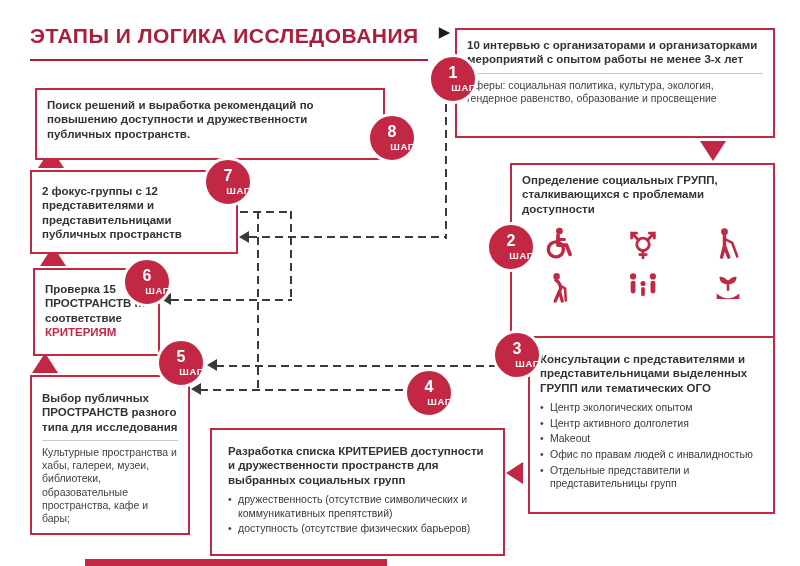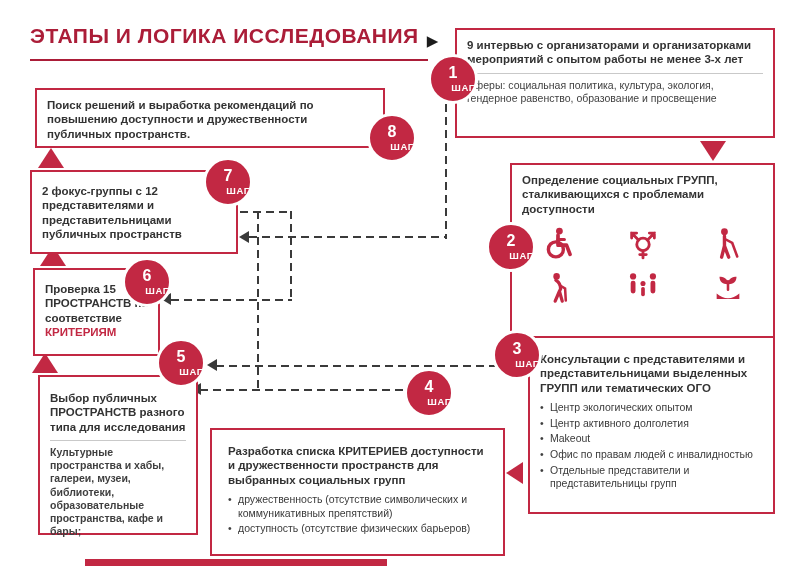--- a/index.html
+++ b/index.html
@@ -1,21 +1,21 @@
 <!DOCTYPE html>
 <html style="--accent: #c22843; --title: #ab1d38; --text: #3a3a3a;"><head>
 <meta charset="utf-8">
 <style>
   * { margin:0; padding:0; box-sizing:border-box; }
   html,body { background:#ffffff; }
   body { font-family:"Liberation Sans", sans-serif; color:var(--text); }
   .canvas { position:relative; width:800px; height:566px; background:#ffffff; overflow:hidden; }
 
   
-  .title-row { position:absolute; left:30px; top:24px; display:flex; align-items:flex-end; gap:8px; }
+  .title-row { position:absolute; left:30px; top:24px; display:flex; align-items:flex-start; gap:20px; }
   .title-row h1 { font-size:21px; font-weight:bold; letter-spacing:.5px; color:var(--title); white-space:nowrap; }
   .title-arrow { color:#1c1c1c; font-size:15px; line-height:1; }
   .title-underline { position:absolute; left:30px; top:59px; width:398px; height:2px; background:var(--title); }
 
   
   .box { position:absolute; background:#fff; border:2px solid var(--accent); padding:8px 10px; z-index:3; }
   .box .heading { font-weight:bold; font-size:11.5px; line-height:1.25; color:#333; }
   .box .body { font-size:10.5px; line-height:1.25; margin-top:5px; color:#3f3f3f; }
   .box .divider { height:1px; background:#c9c9c9; margin:6px 0 5px 0; }
   .box ul { list-style:none; margin-top:6px; }
@@ -81,21 +81,21 @@
   <div class="dash-arrow-left" style="left:191px; top:383px;"></div>
 
   <div class="red-up" style="left:38px;  top:148px;"></div>
   <div class="red-up" style="left:40px;  top:246px;"></div>
   <div class="red-up" style="left:32px;  top:353px;"></div>
   <div class="red-down" style="left:700px; top:141px;"></div>
   <div class="red-down" style="left:700px; top:332px;"></div>
   <div class="red-left" style="left:506px; top:462px;"></div>
 
   <div class="box" style="left:455px; top:28px; width:320px; height:110px;">
-    <div class="heading">9 интервью с организаторами и организаторками мероприятий с опытом работы не менее 3-х лет</div>
+    <div class="heading">10 интервью с организаторами и организаторками мероприятий с опытом работы не менее 3-х лет</div>
     <div class="divider"></div>
     <div class="body" style="margin-top:0;">Сферы: социальная политика, культура, экология, гендерное равенство, образование и просвещение</div>
   </div>
   <div class="badge" style="left:428px; top:54px;">
     <span class="num">1</span>
     <span class="lbl">ШАГ</span>
   </div>
 
   <div class="box" style="left:510px; top:163px; width:265px; height:213px;">
     <div class="heading">Определение социальных ГРУПП, сталкивающихся с проблемами доступности</div>
@@ -163,24 +163,24 @@
     <ul>
       <li>дружественность (отсутствие символических и коммуникативных препятствий)</li>
       <li>доступность (отсутствие физических барьеров)</li>
     </ul>
   </div>
   <div class="badge" style="left:404px; top:368px;">
     <span class="num">4</span>
     <span class="lbl">ШАГ</span>
   </div>
 
-  <div class="box" style="left:30px; top:375px; width:160px; height:160px; padding-top:14px;margin-left:8px;">
+  <div class="box" style="left:30px; top:375px; width:160px; height:160px; padding-top:14px;">
     <div class="heading">Выбор публичных ПРОСТРАНСТВ разного типа для исследования</div>
     <div class="divider"></div>
-    <div class="body" style="margin-top:0;font-weight:bold;">Культурные пространства и хабы, галереи, музеи, библиотеки, образовательные пространства, кафе и бары;</div>
+    <div class="body" style="margin-top:0;">Культурные пространства и хабы, галереи, музеи, библиотеки, образовательные пространства, кафе и бары;</div>
   </div>
   <div class="badge" style="left:156px; top:338px;">
     <span class="num">5</span>
     <span class="lbl">ШАГ</span>
   </div>
 
   <div class="box" style="left:33px; top:268px; width:127px; height:88px; padding-top:12px;">
     <div class="heading">
       <span>Проверка 15 ПРОСТРАНСТВ на соответствие</span>
       <span class="accent-word">КРИТЕРИЯМ</span>
@@ -192,21 +192,21 @@
   </div>
 
   <div class="box" style="left:30px; top:170px; width:208px; height:84px; padding-top:12px;">
     <div class="heading">2 фокус-группы с 12 представителями и представительницами публичных пространств</div>
   </div>
   <div class="badge" style="left:203px; top:157px;">
     <span class="num">7</span>
     <span class="lbl">ШАГ</span>
   </div>
 
-  <div class="box" style="left:35px; top:88px; width:350px; height:60px;">
+  <div class="box" style="left:35px; top:88px; width:350px; height:72px;">
     <div class="heading">Поиск решений и выработка рекомендаций по повышению доступности и дружественности публичных пространств.</div>
   </div>
   <div class="badge" style="left:367px; top:113px;">
     <span class="num">8</span>
     <span class="lbl">ШАГ</span>
   </div>
 
   <div class="bottom-strip"></div>
 </div>
 

